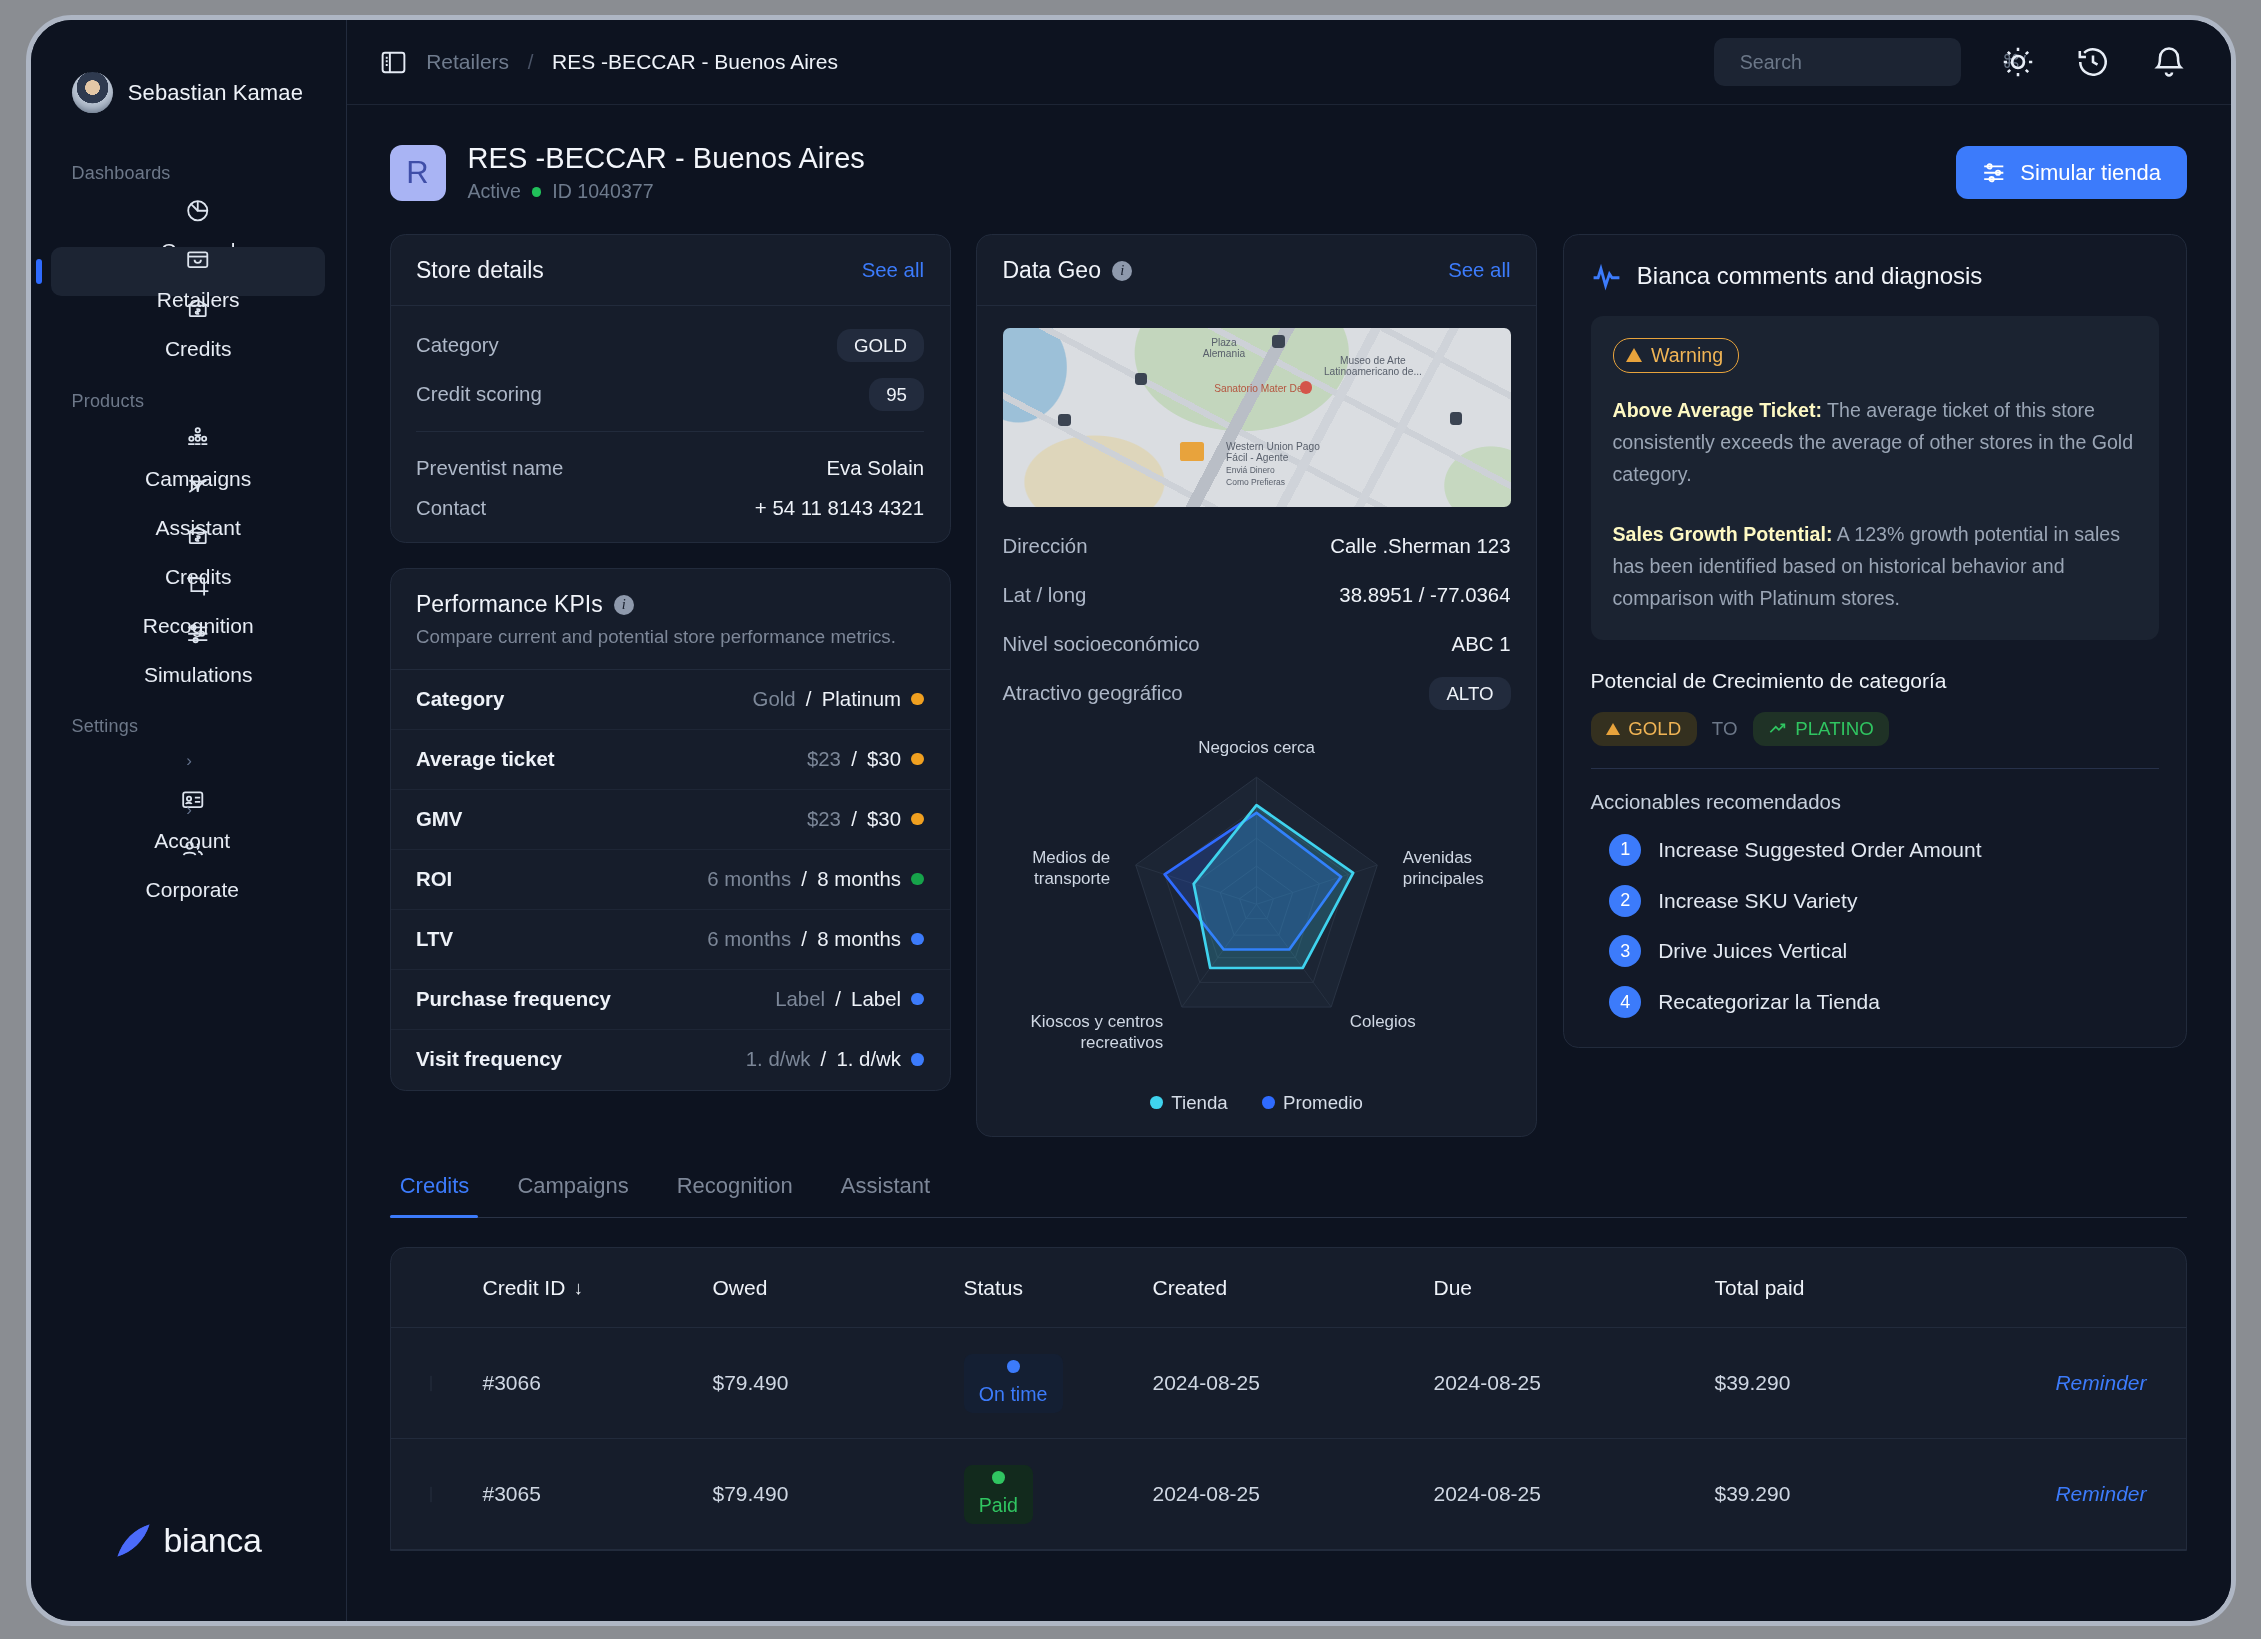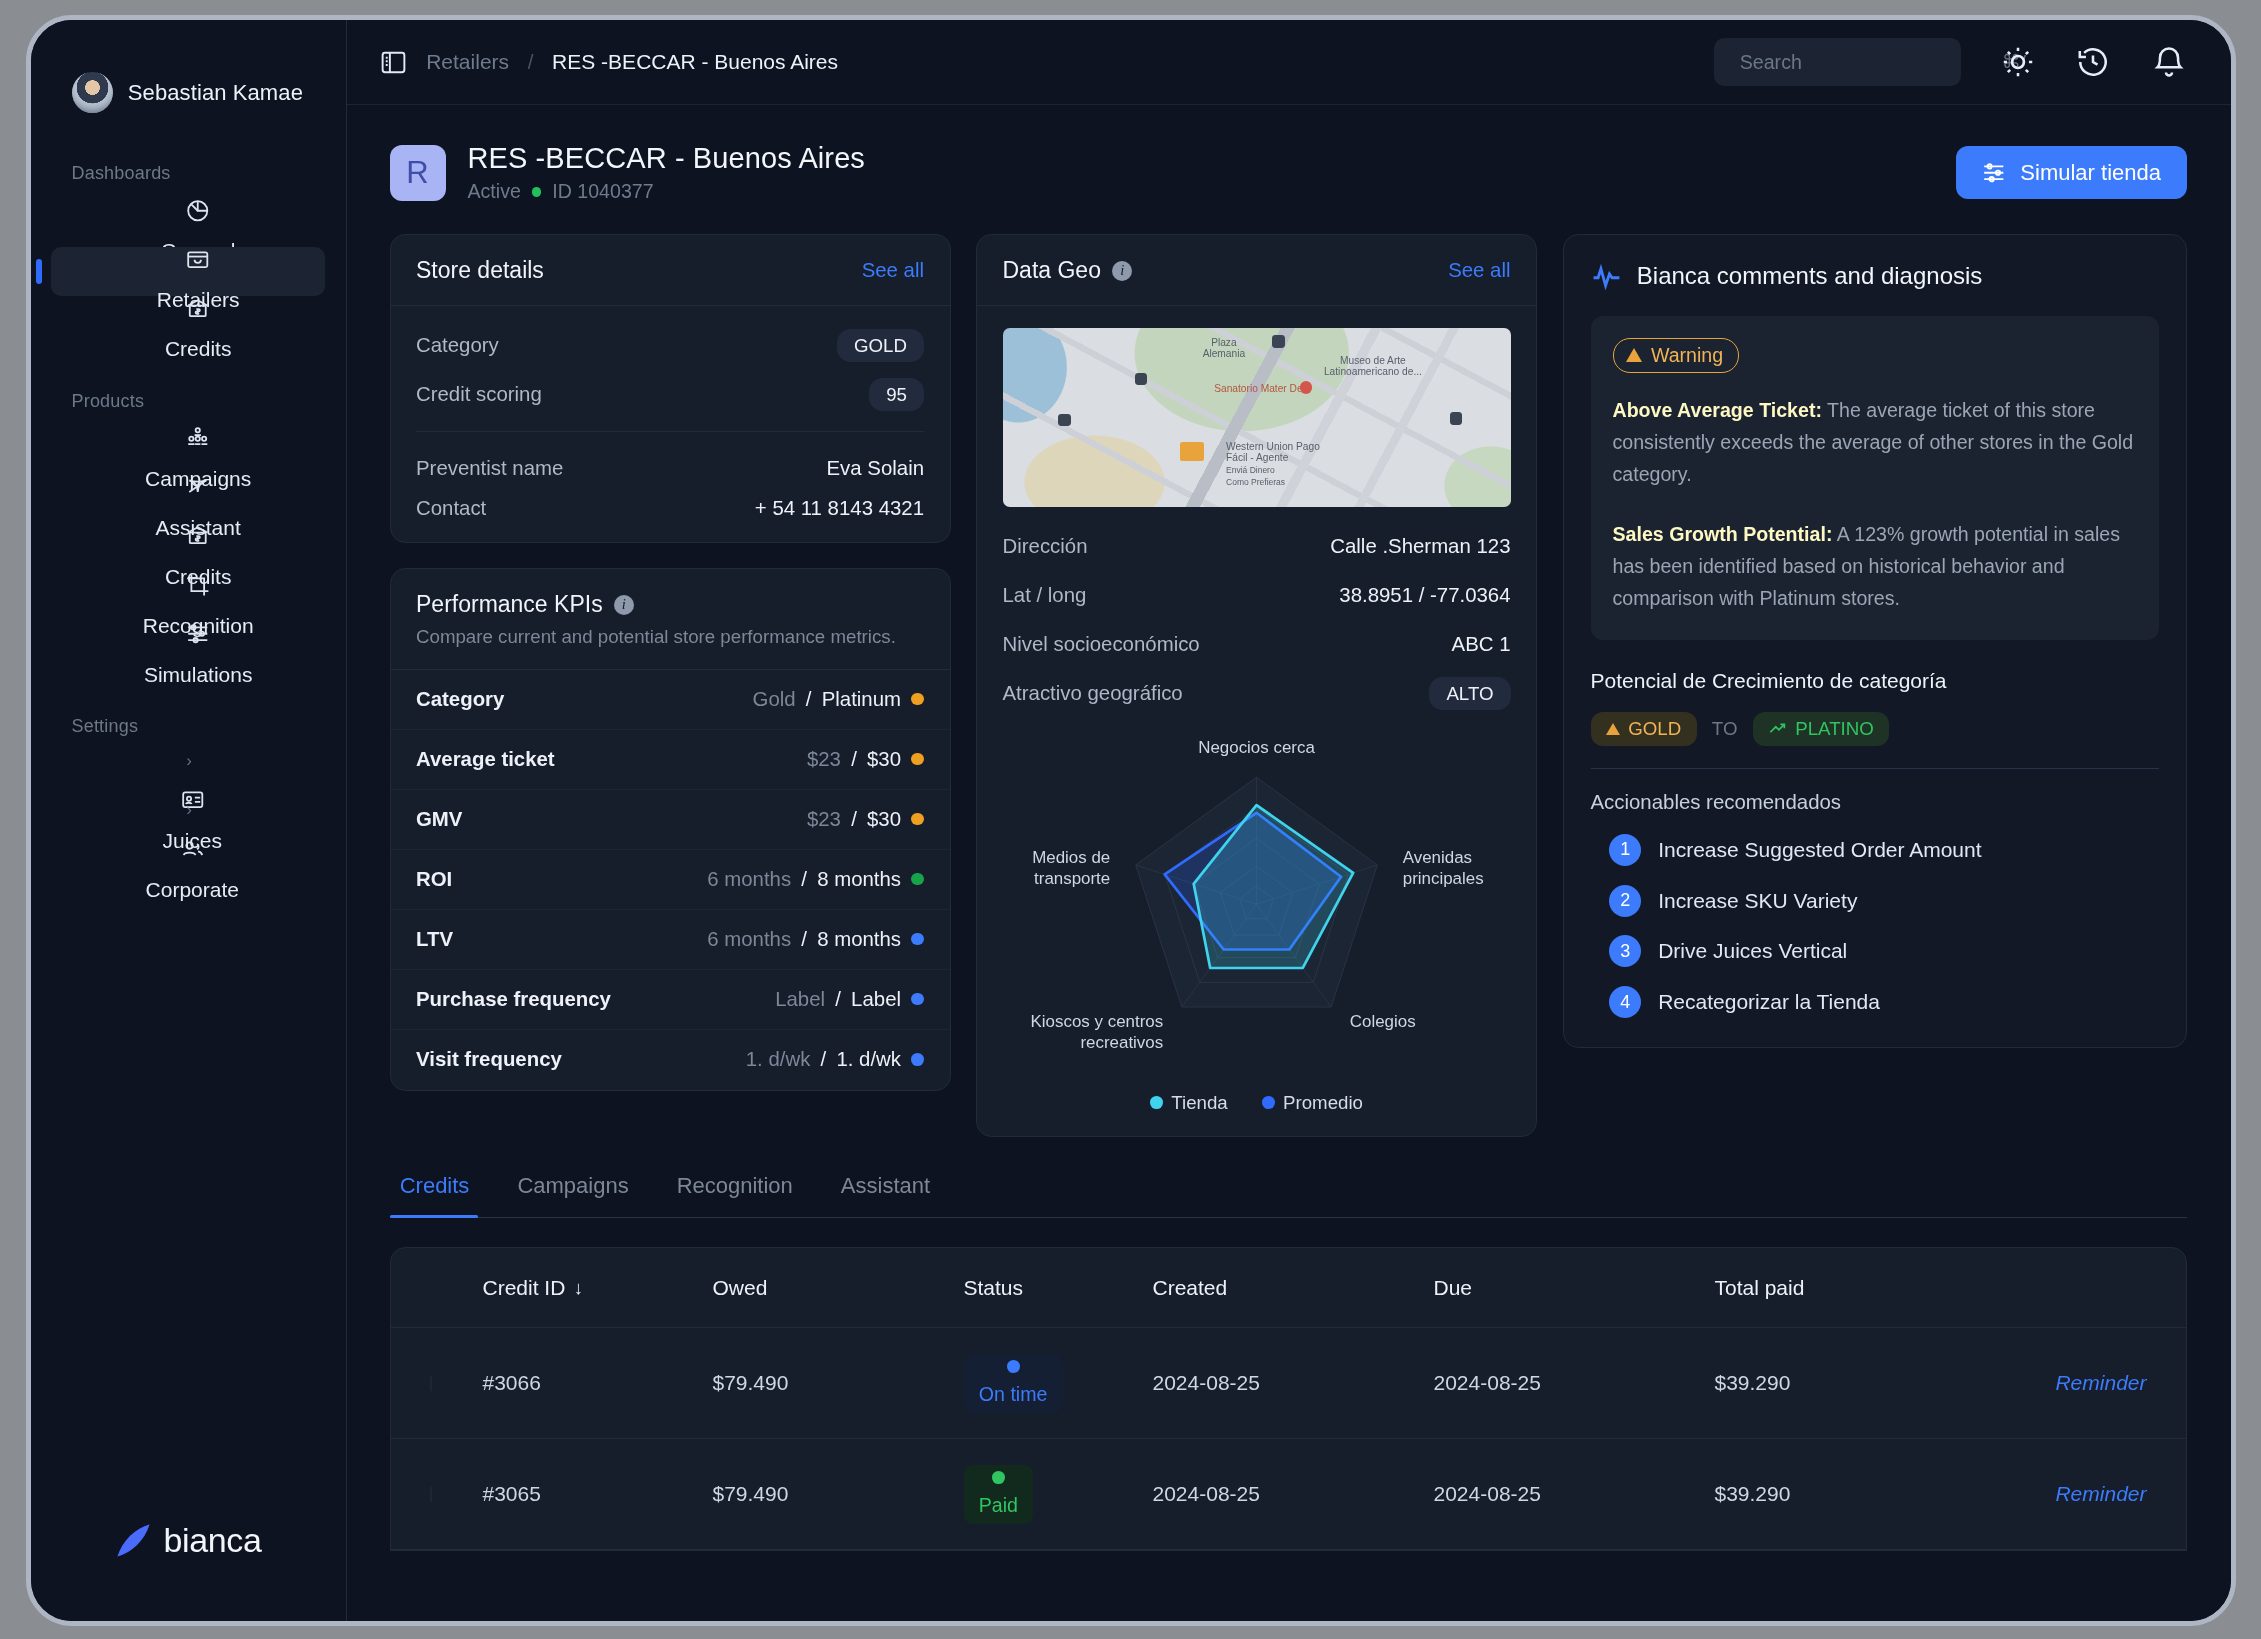--- a/index.html
+++ b/index.html
@@ -343,21 +343,21 @@
     <div class="nav-group-label">Settings</div>
     <div class="nav-item sub">
       <span class="chev">›</span>
       <span class="ico">
         <svg viewBox="0 0 24 24">
             <rect x="3" y="5" width="18" height="14" rx="2"></rect>
             <circle cx="8.5" cy="11" r="2"></circle>
             <path d="M5.5 16c.6-1.6 4.8-1.6 5.5 0M14 10h5M14 14h5"></path>
           </svg>
       </span>
-      <span>Juices</span>
+      <span>Account</span>
     </div>
     <div class="nav-item sub">
       <span class="chev">›</span>
       <span class="ico">
         <svg viewBox="0 0 24 24">
             <circle cx="9" cy="9" r="3"></circle>
             <path d="M3.5 18c.8-3.2 10.2-3.2 11 0"></path>
             <path d="M16 7.5a2.8 2.8 0 0 1 0 5"></path>
             <path d="M17 14.5c2.2.4 3.5 1.6 3.8 3.5"></path>
           </svg>

